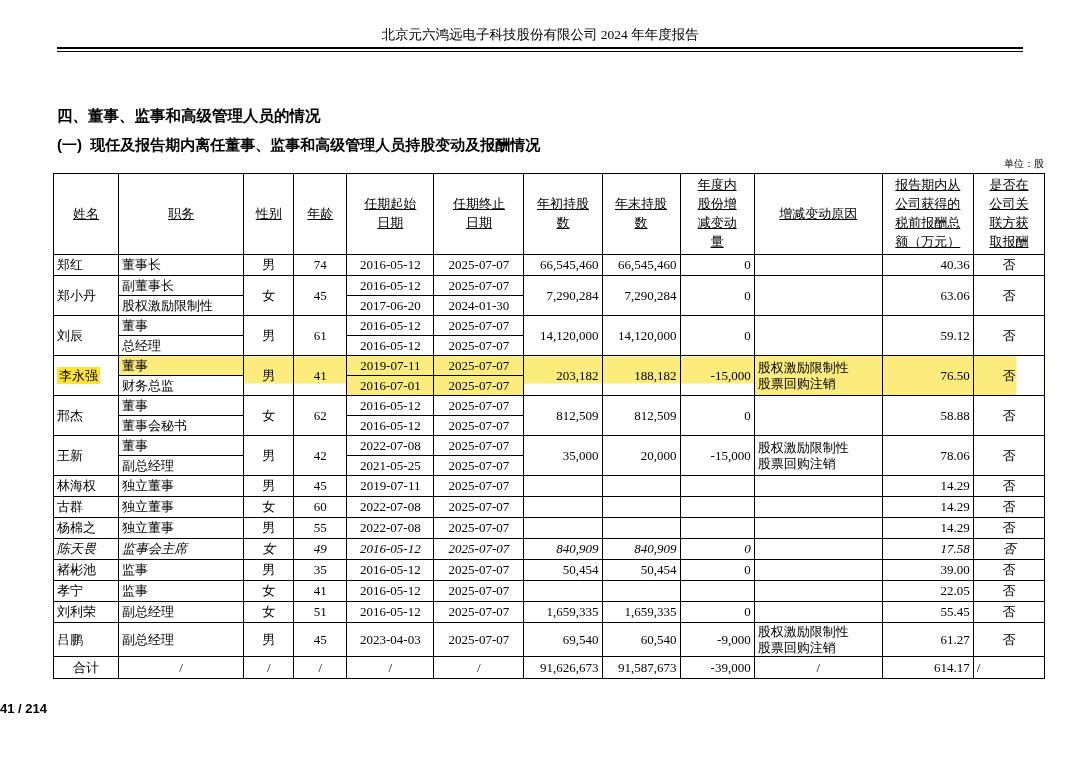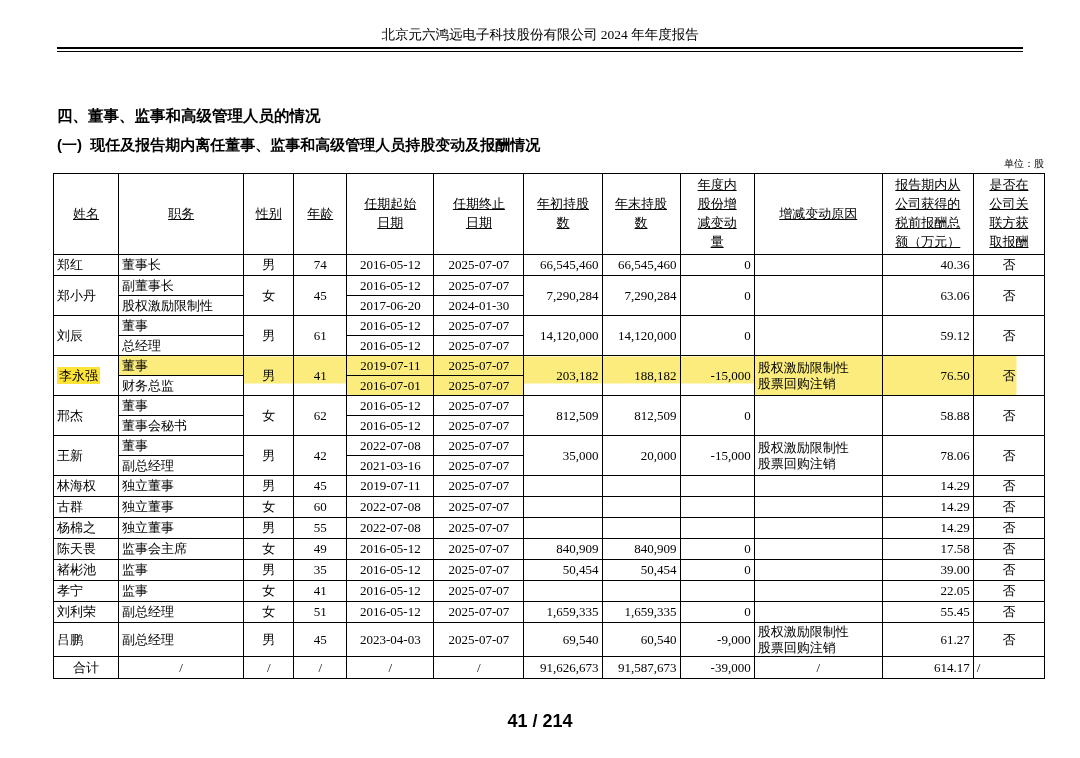--- a/index.html
+++ b/index.html
@@ -22,22 +22,22 @@
   table.mgmt th,table.mgmt td{border:1px solid #000;font-weight:normal;font-size:13px;
       padding:1px 3px;overflow:hidden;vertical-align:middle;line-height:1.18;}
   table.mgmt thead th{text-align:center;white-space:pre-line;line-height:1.45;height:78px;text-decoration:underline;}
   td.al{text-align:left;} td.ac{text-align:center;} td.ar{text-align:right;padding-right:4px;}
   td.pre{white-space:pre-line;}
   td.hl{background:#fbec7d;}
   td.hl-fade{background:linear-gradient(to bottom,#fbec7d 0%,#fbec7d 70%,#ffffff 70%);}
   td.hl-rel{background:linear-gradient(to right,#fbec7d 0%,#fbec7d 62%,#ffffff 62%);}
   span.hl-name{background:#ffe438;padding:1px 2px;}
 
-  .page-footer{position:absolute;left:0;bottom:26px;width:100%;text-align:center;
-      font-family:"Liberation Sans","DejaVu Sans",sans-serif;font-weight:bold;font-size:18px;}
+  .page-footer{position:absolute;left:0;bottom:42px;width:100%;text-align:left;
+      font-family:"Liberation Sans","DejaVu Sans",sans-serif;font-weight:bold;font-size:13px;}
 </style>
 </head>
 <body>
 
 <div class="page">
 
   <div class="page-header-title">北京元六鸿远电子科技股份有限公司 2024 年年度报告</div>
   <div class="header-rule"></div>
 
   <div class="section-title">四、董事、监事和高级管理人员的情况</div>
@@ -192,21 +192,21 @@
           <td class="ar" rowspan="2">35,000</td>
           <td class="ar" rowspan="2">20,000</td>
           <td class="ar" rowspan="2">-15,000</td>
           <td class="al pre" rowspan="2">股权激励限制性
 股票回购注销</td>
           <td class="ar" rowspan="2">78.06</td>
           <td class="ac" rowspan="2">否</td>
         </tr>
         <tr style="height: 20px;">
           <td class="al">副总经理</td>
-          <td class="ac">2021-03-16</td>
+          <td class="ac">2021-05-25</td>
           <td class="ac">2025-07-07</td>
         </tr>
         <tr style="height: 21px;">
           <td class="al">林海权</td>
           <td class="al">独立董事</td>
           <td class="ac">男</td>
           <td class="ac">45</td>
           <td class="ac">2019-07-11</td>
           <td class="ac">2025-07-07</td>
           <td class="ar"></td>
@@ -237,21 +237,21 @@
           <td class="ac">55</td>
           <td class="ac">2022-07-08</td>
           <td class="ac">2025-07-07</td>
           <td class="ar"></td>
           <td class="ar"></td>
           <td class="ar"></td>
           <td class="al pre"></td>
           <td class="ar">14.29</td>
           <td class="ac">否</td>
         </tr>
-        <tr style="height: 21px;">
+        <tr style="height: 21px; font-style: italic;">
           <td class="al">陈天畏</td>
           <td class="al">监事会主席</td>
           <td class="ac">女</td>
           <td class="ac">49</td>
           <td class="ac">2016-05-12</td>
           <td class="ac">2025-07-07</td>
           <td class="ar">840,909</td>
           <td class="ar">840,909</td>
           <td class="ar">0</td>
           <td class="al pre"></td>

